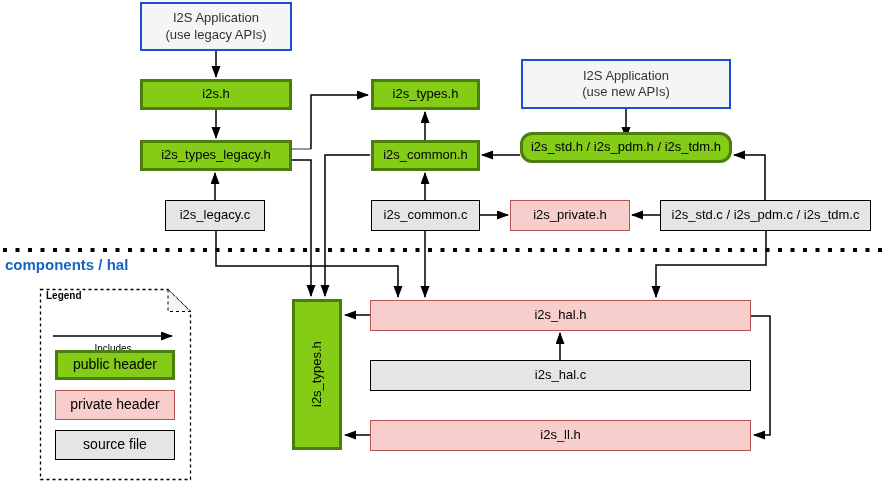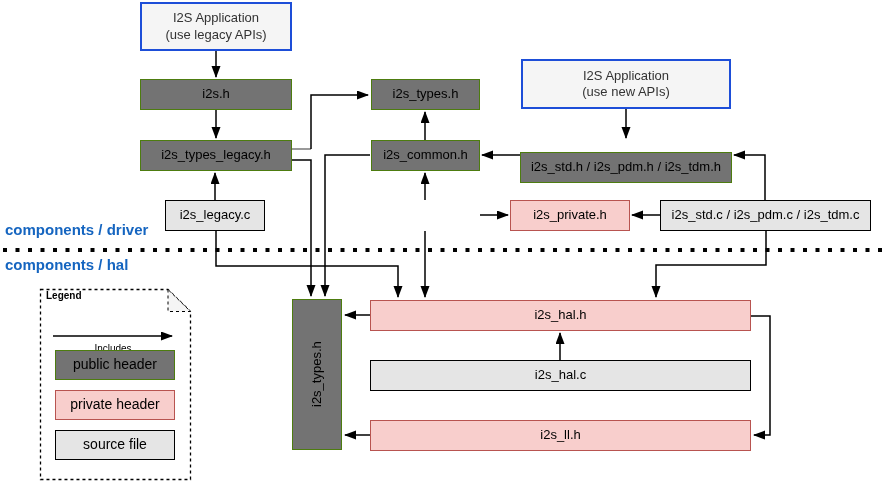--- a/index.html
+++ b/index.html
@@ -5,21 +5,21 @@
   html,body{margin:0;padding:0;background:#fff;}
   #canvas{
     position:relative;width:893px;height:482px;background:#fff;overflow:hidden;
     font-family:"Liberation Sans", sans-serif;
   }
   .box{
     position:absolute;box-sizing:border-box;
     display:flex;align-items:center;justify-content:center;text-align:center;
     font-size:13px;line-height:1.25;color:#000;
   }
-  .blue{background:#737373;border:1px solid #4d7c0f;}
+  .blue{background:#84cc16;border:3px solid #4d7c0f;}
   .red{background:#f8cecc;border:1px solid #b85450;}
   .white{background:#e5e5e5;border:1px solid #000000;}
   .gray{background:#f5f5f5;border:2px solid #1d4ed8;color:#333;white-space:pre-line;}
   .section-label{
     position:absolute;left:5px;font-weight:bold;font-size:15px;color:#1565C0;
   }
   .vert-label{transform:rotate(-90deg);white-space:nowrap;}
   #edges{position:absolute;left:0;top:0;z-index:0;}
   .box,.section-label,.legend-text{z-index:1;}
   .legend-text{position:absolute;color:#000;}
@@ -66,35 +66,35 @@
     <polyline points="216,231 216,266 398,266 398,297" fill="none" stroke="#000" stroke-width="1.5" marker-end="url(#arr)"></polyline>
     <line x1="425" y1="231" x2="425" y2="297" stroke="#000" stroke-width="1.5" marker-end="url(#arr)"></line>
     <polyline points="766,231 766,265 656,265 656,297" fill="none" stroke="#000" stroke-width="1.5" marker-end="url(#arr)"></polyline>
 
     <line x1="560" y1="360" x2="560" y2="333" stroke="#000" stroke-width="1.5" marker-end="url(#arr)"></line>
     <polyline points="751,316 770,316 770,435 754,435" fill="none" stroke="#000" stroke-width="1.5" marker-end="url(#arr)"></polyline>
     <line x1="370" y1="315" x2="345" y2="315" stroke="#000" stroke-width="1.5" marker-end="url(#arr)"></line>
     <line x1="370" y1="435" x2="345" y2="435" stroke="#000" stroke-width="1.5" marker-end="url(#arr)"></line>
   </svg>
 
-  <div class="section-label" style="top:221px;">components / driver</div>
   <div class="section-label" style="top:256px;">components / hal</div>
 
   <div class="box gray" style="left:140px;top:2px;width:152px;height:49px;">I2S Application
 (use legacy APIs)</div>
   <div class="box blue" style="left:140px;top:79px;width:152px;height:31px;">i2s.h</div>
   <div class="box blue" style="left:140px;top:140px;width:152px;height:31px;">i2s_types_legacy.h</div>
   <div class="box white" style="left:165px;top:200px;width:100px;height:31px;">i2s_legacy.c</div>
 
   <div class="box blue" style="left:371px;top:79px;width:109px;height:31px;">i2s_types.h</div>
   <div class="box blue" style="left:371px;top:140px;width:109px;height:31px;">i2s_common.h</div>
+  <div class="box white" style="left:371px;top:200px;width:109px;height:31px;">i2s_common.c</div>
 
   <div class="box gray" style="left:521px;top:59px;width:210px;height:50px;">I2S Application
 (use new APIs)</div>
-  <div class="box blue" style="left:520px;top:152px;width:212px;height:31px;">i2s_std.h / i2s_pdm.h / i2s_tdm.h</div>
+  <div class="box blue" style="left:520px;top:132px;width:212px;height:31px;border-radius:12px;">i2s_std.h / i2s_pdm.h / i2s_tdm.h</div>
   <div class="box red" style="left:510px;top:200px;width:120px;height:31px;">i2s_private.h</div>
   <div class="box white" style="left:660px;top:200px;width:211px;height:31px;">i2s_std.c / i2s_pdm.c / i2s_tdm.c</div>
 
   <div class="box blue" style="left:292px;top:299px;width:50px;height:151px;">
     <span class="vert-label">i2s_types.h</span>
   </div>
   <div class="box red" style="left:370px;top:300px;width:381px;height:31px;">i2s_hal.h</div>
   <div class="box white" style="left:370px;top:360px;width:381px;height:31px;">i2s_hal.c</div>
   <div class="box red" style="left:370px;top:420px;width:381px;height:31px;">i2s_ll.h</div>
 

